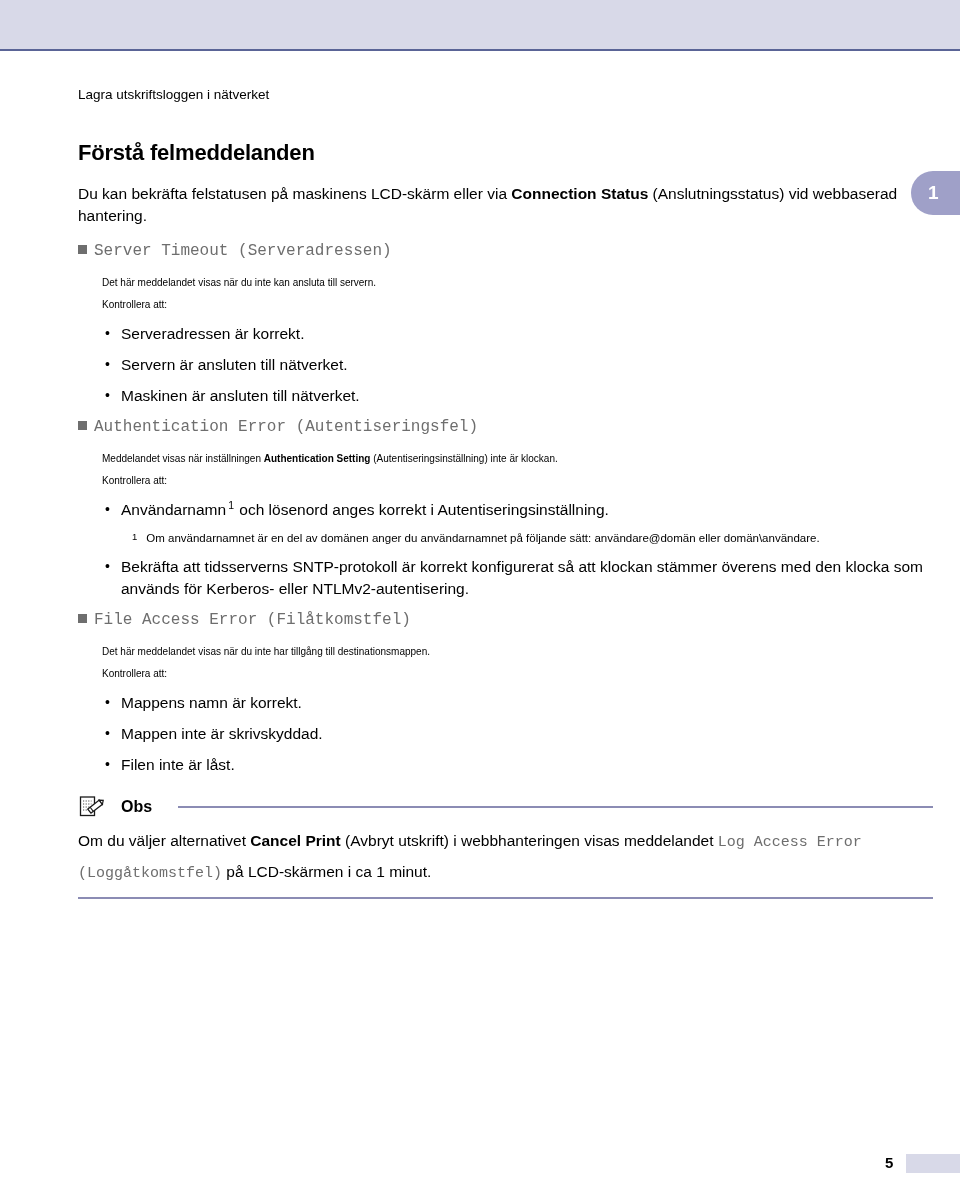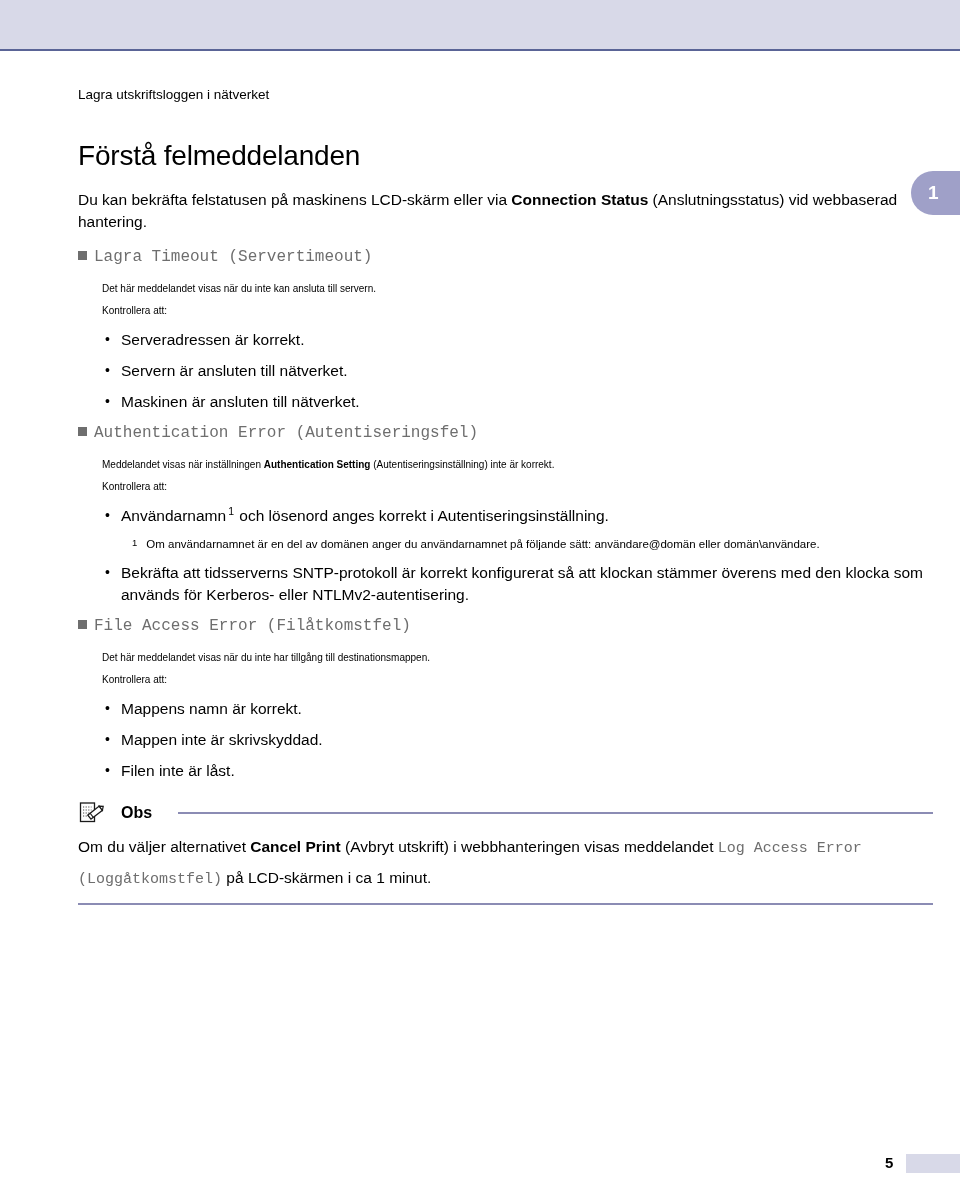--- a/index.html
+++ b/index.html
@@ -55,22 +55,22 @@
     width: 855px;
   }
 
   .running-head {
     font-size: 13.5px;
     line-height: 18px;
     margin-bottom: 36px;
   }
 
   h1.page-title {
-    font-size: 28px;
-    font-weight: normal;
+    font-size: 22px;
+    font-weight: bold;
     margin: 0 0 17px 0;
     letter-spacing: -0.2px;
   }
 
   p.intro {
     font-size: 15.5px;
     line-height: 22px;
     margin: 0 0 13px 0;
   }
 
@@ -220,38 +220,38 @@
 <div class="content">
 
   <div class="running-head">Lagra utskriftsloggen i nätverket</div>
 
   <h1 class="page-title">Förstå felmeddelanden</h1>
 
   <p class="intro"><span>Du kan bekräfta felstatusen på maskinens LCD-skärm eller via </span><b>Connection Status</b><span> (Anslutningsstatus) vid webbaserad hantering.</span></p>
 
   <div class="err-head">
     <span class="sq-bullet"></span>
-    <span>Lagra Timeout (Servertimeout)</span>
+    <span>Server Timeout (Serveradressen)</span>
   </div>
   <div class="block">
     <p class="body">Det här meddelandet visas när du inte kan ansluta till servern.</p>
     <p class="body">Kontrollera att:</p>
     <ul class="dots">
       <li>Serveradressen är korrekt.</li>
       <li>Servern är ansluten till nätverket.</li>
       <li>Maskinen är ansluten till nätverket.</li>
     </ul>
   </div>
 
   <div class="err-head">
     <span class="sq-bullet"></span>
     <span>Authentication Error (Autentiseringsfel)</span>
   </div>
   <div class="block">
-    <p class="body"><span>Meddelandet visas när inställningen </span><b>Authentication Setting</b><span> (Autentiseringsinställning) inte är korrekt.</span></p>
+    <p class="body"><span>Meddelandet visas när inställningen </span><b>Authentication Setting</b><span> (Autentiseringsinställning) inte är klockan.</span></p>
     <p class="body">Kontrollera att:</p>
     <ul class="dots tight">
       <li><span>Användarnamn</span><sup class="fn">1</sup><span> och lösenord anges korrekt i Autentiseringsinställning.</span></li>
     </ul>
     <div class="footnote">
       <span class="fn-mark">1</span>
       <span>Om användarnamnet är en del av domänen anger du användarnamnet på följande sätt: användare@domän eller domän\användare.</span>
     </div>
     <ul class="dots">
       <li>Bekräfta att tidsserverns SNTP-protokoll är korrekt konfigurerat så att klockan stämmer överens med den klocka som används för Kerberos- eller NTLMv2-autentisering.</li>

